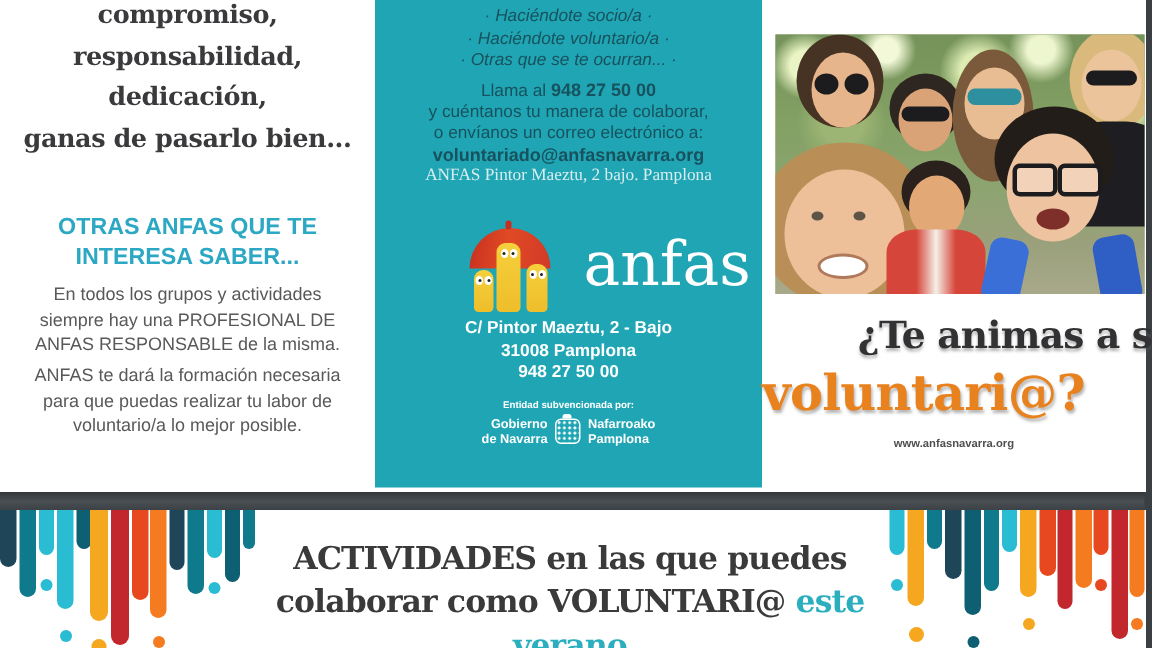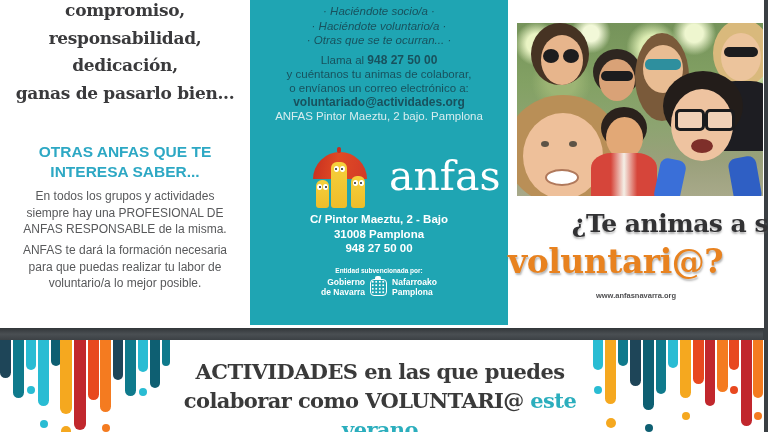--- a/index.html
+++ b/index.html
@@ -20,21 +20,21 @@
     font-size:12px;line-height:16.5px;color:#58595B;}
   #left-para1{top:188px;} #left-para2{top:242px;}
 
   
   #teal-panel{left:250px;top:0;width:258px;height:325px;background:#1FA5B3;}
   #options{left:0;top:4px;width:258px;text-align:center;
     font-size:11.5px;line-height:14.5px;color:#18525E;font-style:italic;}
   #contact{left:0;top:53px;width:258px;text-align:center;
     font-size:11.5px;line-height:14px;color:#18525E;}
   #contact .bold{font-weight:bold;font-size:12px;}
-  #contact .light{color:#D7EDEF;}
+  #contact .light{color:#D7EDEF;font-family:Liberation Serif, serif;}
 
   
   #logo{left:58px;top:148px;width:200px;height:62px;}
   #umbrella{left:5px;top:4px;width:54px;height:27px;border-radius:54px 54px 0 0;
     background:linear-gradient(100deg,#c62e20 0%,#e04a24 45%,#d23a28 100%);}
   #umbrella:before{content:"";position:absolute;left:24px;top:-5px;width:4px;height:6px;background:#c62e20;border-radius:2px;}
   .candle{position:absolute;background:linear-gradient(180deg,#f6d03c,#eebd2a);border-radius:6px 6px 3px 3px;}
   #candle1{left:8px;top:32px;width:13px;height:28px;}
   #candle2{left:23px;top:14px;width:16px;height:46px;}
   #candle3{left:43px;top:28px;width:14px;height:32px;}
@@ -115,23 +115,23 @@
 
     <div id="teal-panel" class="abs">
       <div id="options" class="abs">
         <div>· Haciéndote socio/a ·</div>
         <div>· Haciéndote voluntario/a ·</div>
         <div>· Otras que se te ocurran... ·</div>
       </div>
 
       <div id="contact" class="abs">
         <div><span>Llama al </span><span class="bold">948 27 50 00</span></div>
-        <div>y cuéntanos tu animas de colaborar,</div>
+        <div>y cuéntanos tu manera de colaborar,</div>
         <div>o envíanos un correo electrónico a:</div>
-        <div class="bold">voluntariado@actividades.org</div>
+        <div class="bold">voluntariado@anfasnavarra.org</div>
         <div class="light">ANFAS Pintor Maeztu, 2 bajo. Pamplona</div>
       </div>
 
       <div id="logo" class="abs">
         <div id="umbrella" class="abs"></div>
         <div id="candle1" class="candle">
             <div class="eyes">
               <span class="eye"></span>
               <span class="eye"></span>
             </div>

